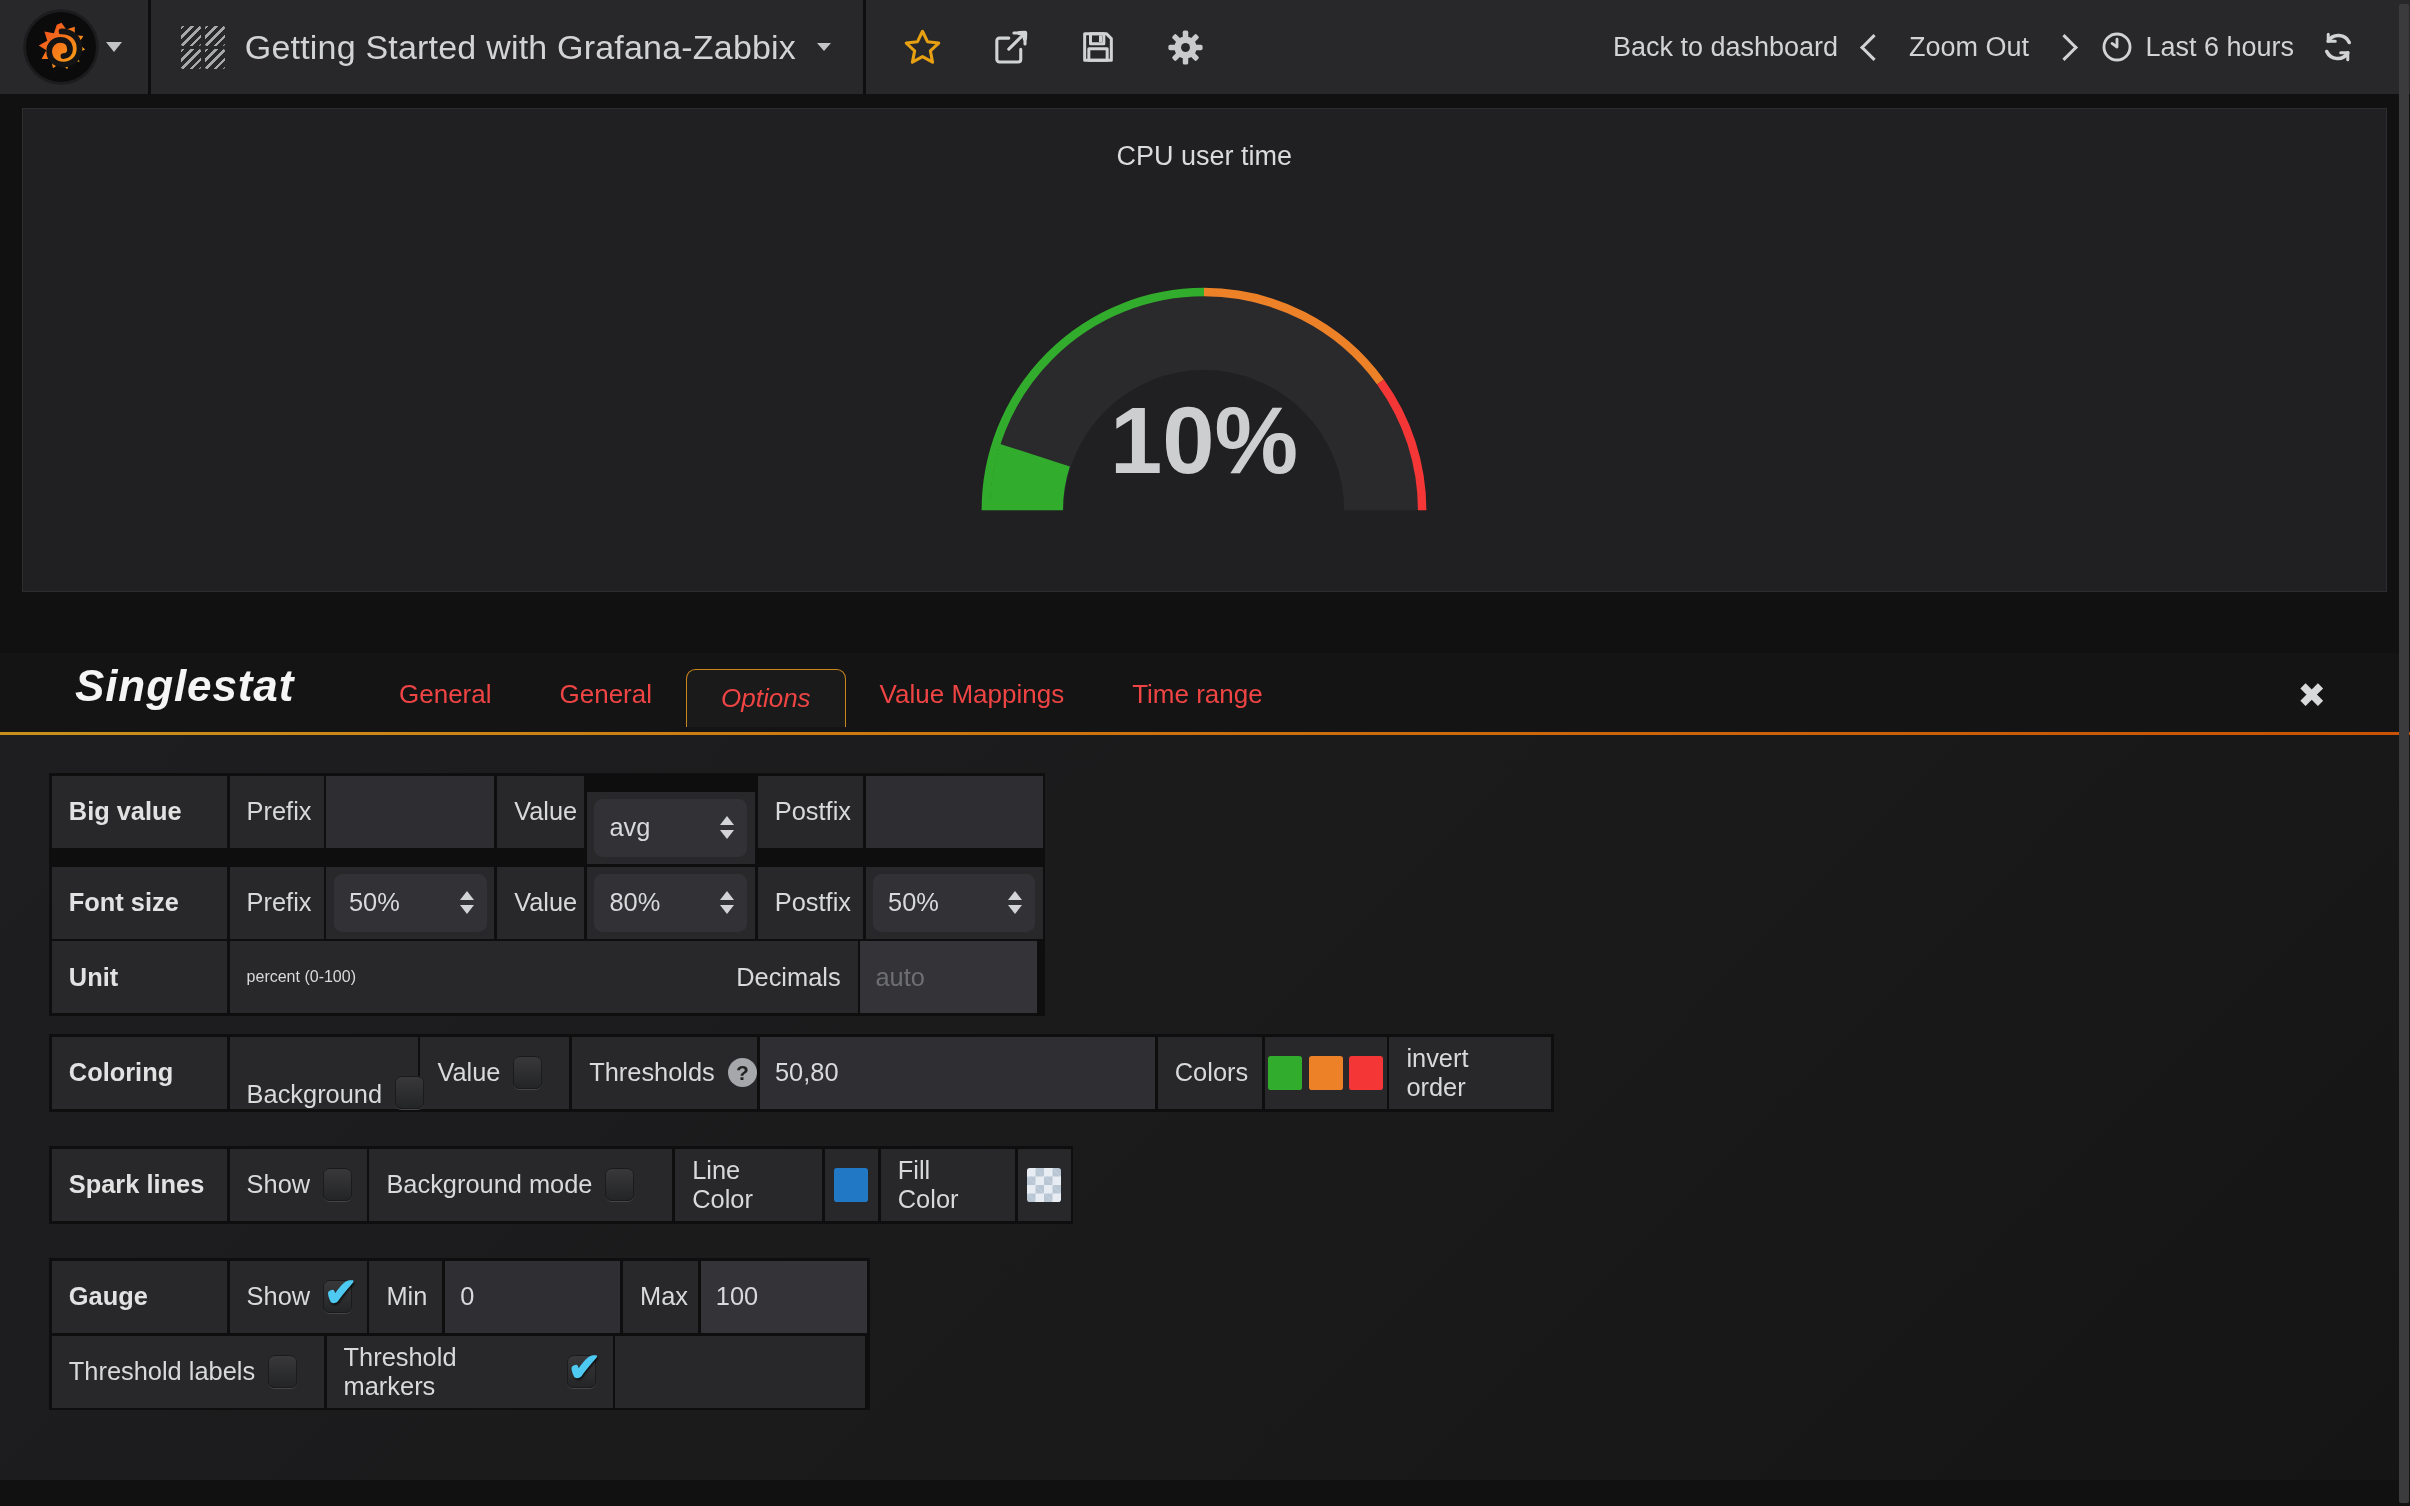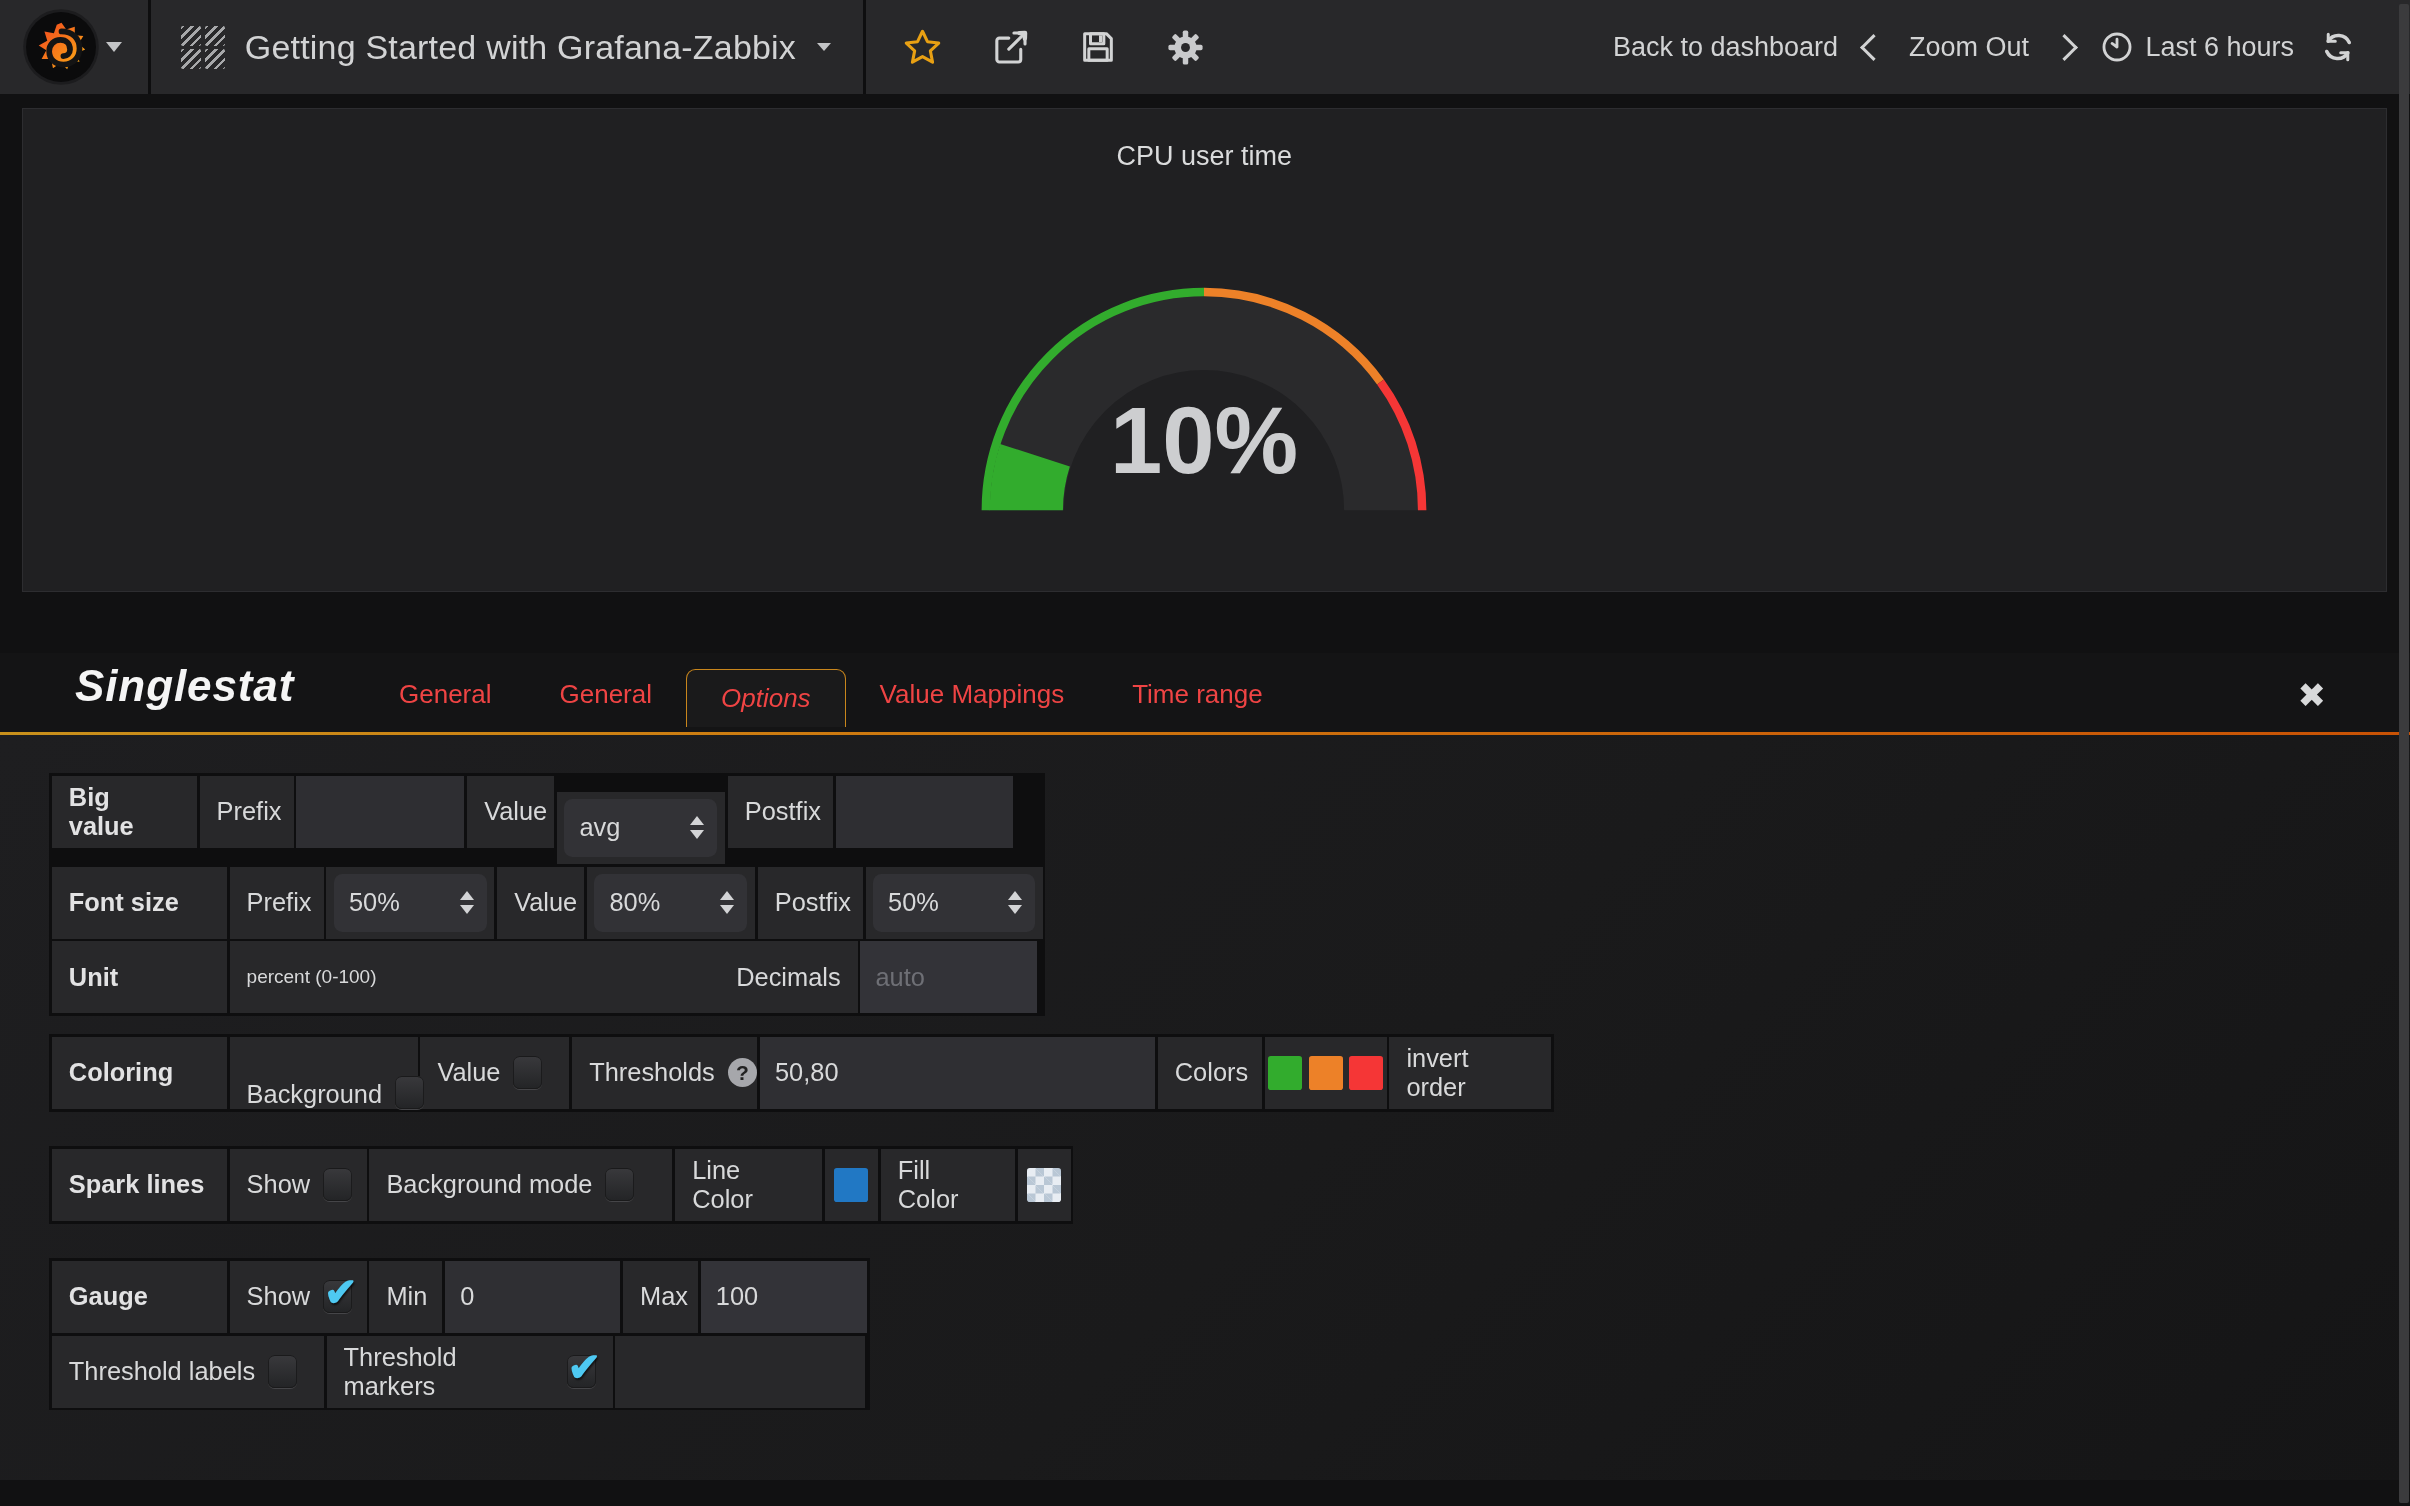--- a/index.html
+++ b/index.html
@@ -57,21 +57,21 @@
   .checkbox .tick{display:none;}
   .checkbox.checked .tick{display:block;position:absolute;left:0.9px;top:-11.3px;font-size:40px;font-weight:bold;color:#4ec9f2;text-shadow:0.9px 1.9px 1.9px rgba(0,0,0,.6);}
   .help{width:29px;height:29px;border-radius:50%;background:#a6a7ab;color:#222;font-weight:bold;font-size:21px;display:flex;align-items:center;justify-content:center;flex:none;}
   .swatch{width:34px;height:34px;border-radius:2.8px;flex:none;cursor:pointer;}
   .swatch-row{display:flex;gap:6.6px;}
   .checker{background-image:
       linear-gradient(45deg,#b9c7d5 25%,transparent 25%,transparent 75%,#b9c7d5 75%),
       linear-gradient(45deg,#b9c7d5 25%,transparent 25%,transparent 75%,#b9c7d5 75%);
       background-color:#e8edf3;background-size:17px 17px;background-position:0 0,8.5px 8.5px;}
   .placeholder{color:#6e6f75;}
-  .muted-sm{font-size:19px;text-align:center;}
+  .muted-sm{font-size:16px;text-align:center;}
   .scrollbar{position:absolute;right:1.9px;top:3.8px;width:10.4px;height:1499px;background:#3b3b3d;border-radius:1.9px;}
   svg{display:block;}
 </style>
 </head>
 <body>
 
 <div class="navbar">
   <div class="logo-block">
     <div class="logo-circle">
       <svg width="55" height="55" viewBox="0 0 58 58">
@@ -184,21 +184,21 @@
     <span class="tab">Time range</span>
   </div>
   <span class="editor-close">✖</span>
   <div class="tab-underline"></div>
 </div>
 
 <div class="editor-content">
 
   <div class="opt-table" style="left:49px;top:38px;">
     <div class="row">
-      <div class="cell rowlabel" style="width:145px;">Big value</div>
+      <div class="cell rowlabel" style="width:175px;">Big value</div>
       <div class="cell" style="width:94px;">Prefix</div>
       <div class="cell input" style="width:168px;"></div>
       <div class="cell" style="width:87px;">Value</div>
       <div class="cell selcell" style="width:168px;margin-top:16px;">
         <div class="select">
           <span>avg</span>
           <span class="stepper">
               <i class="up"></i>
               <i class="down"></i>
             </span>

